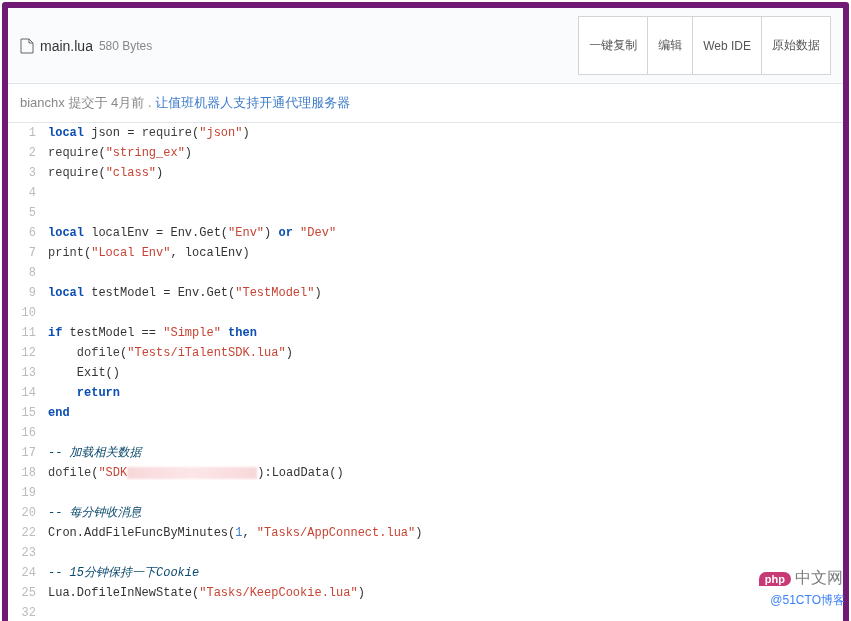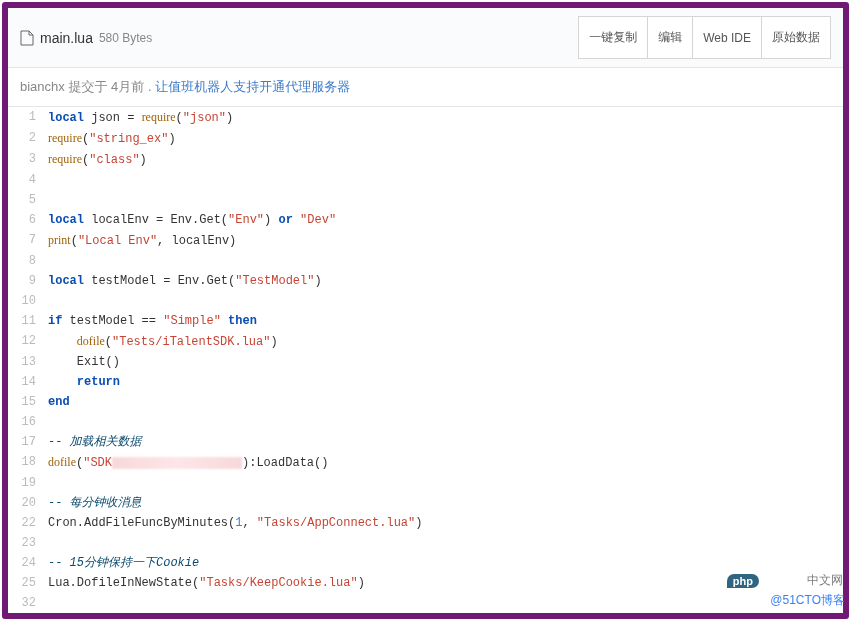--- a/index.html
+++ b/index.html
@@ -22,21 +22,21 @@
   border-bottom: 1px solid #e1e4e8;
 }
 .header-left { display: flex; align-items: center; gap: 6px; }
 .file-icon { width: 14px; height: 16px; }
 .file-name { font-size: 14px; color: #333; }
 .file-size { font-size: 12px; color: #888; }
 .header-right { display: flex; gap: 0; }
 .btn {
   border: 1px solid #d5d5d5;
   background: #fff;
-  padding: 12px 10px;
+  padding: 20px 10px;
   font-size: 12px;
   color: #555;
   cursor: pointer;
   white-space: nowrap;
 }
 .btn + .btn { border-left: none; }
 .commit-row {
   padding: 10px 12px;
   border-bottom: 1px solid #e1e4e8;
   font-size: 13px;
@@ -54,49 +54,49 @@
   width: 40px;
   text-align: right;
   padding-right: 12px;
   color: #bbb;
   user-select: none;
   flex-shrink: 0;
 }
 .code { white-space: pre; color: #333; }
 .kw { color: #0a4db3; font-weight: bold; }
 .str { color: #c74434; }
-.fn { color: #a16207; font-family: Liberation Serif, serif; }
+.fn { color: #404040; }
 .com { color: #0c4a6e; font-style: italic; }
 .num { color: #3d7cc9; }
 .redact {
   display: inline-block;
   width: 130px;
   height: 12px;
   background: linear-gradient(90deg, #f8d8da 0%, #fde6e8 50%, #f8d8da 100%);
   vertical-align: middle;
   filter: blur(1px);
 }
 .watermark-php {
   position: absolute;
   right: 8px;
   bottom: 32px;
   display: flex;
   align-items: center;
   gap: 4px;
   opacity: 0.85;
 }
 .php-badge {
-  background: #0c4a6e;
+  background: #be185d;
   color: #fff;
   padding: 1px 6px;
   border-radius: 8px 8px 8px 0;
   font-size: 11px;
   font-weight: bold;
 }
-.php-text { color: #666; font-size: 12px; margin-left: 44px; }
+.php-text { color: #666; font-size: 16px; }
 .watermark-51 {
   position: absolute;
   right: 6px;
   bottom: 12px;
   color: #3b82f6;
   font-size: 12px;
 }
 </style>
 </head>
 <body>

